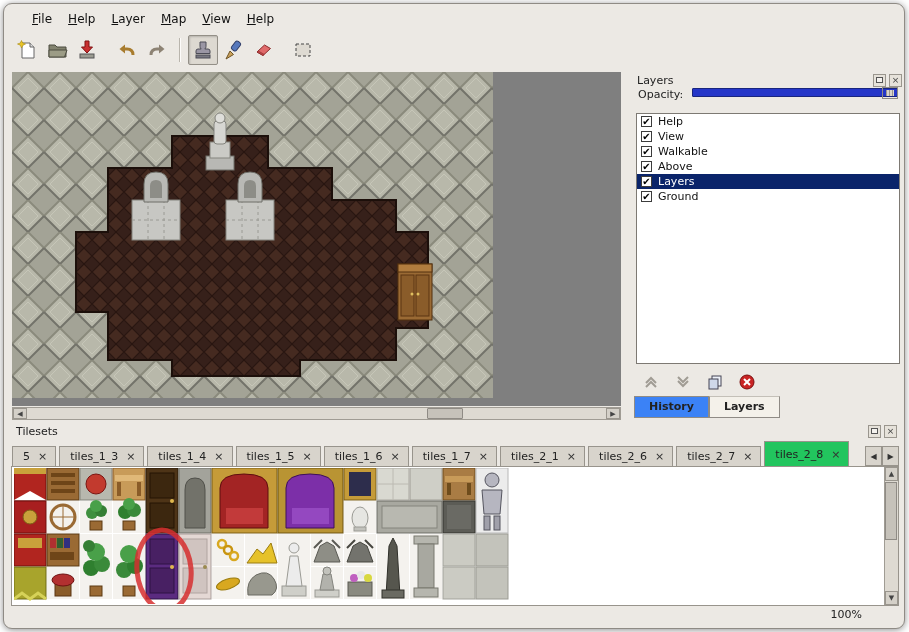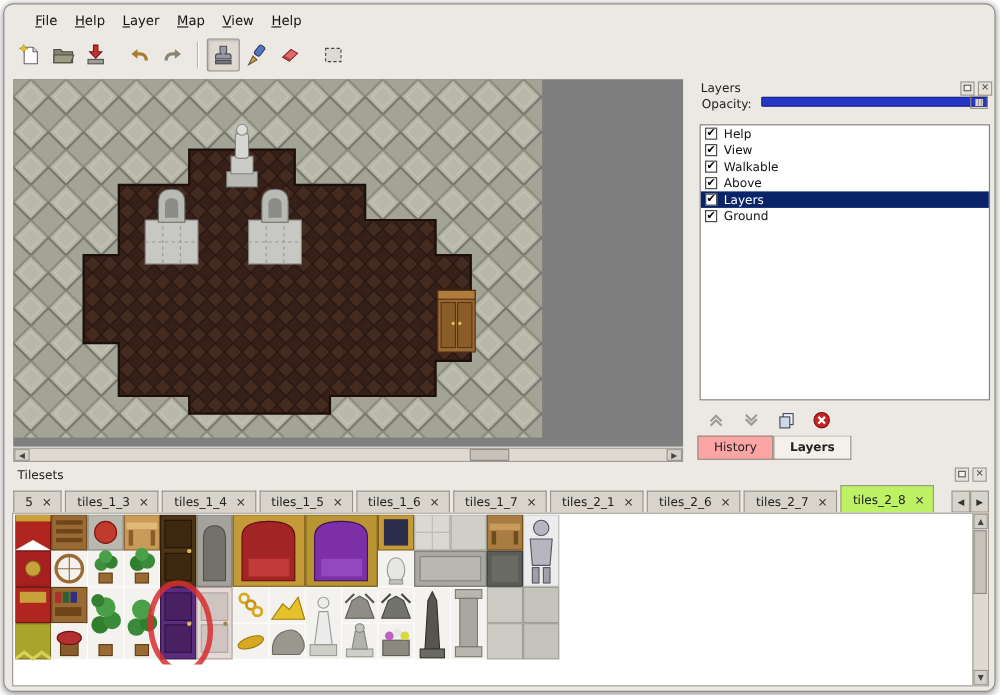--- a/index.html
+++ b/index.html
@@ -37,28 +37,28 @@
   .opacity-row .lbl { font-size:11px; color:#222; }
   .slider { position:relative; flex:1; height:9px; background:#2536c8; border:1px solid #19257e; border-radius:1px; }
   .shandle { position:absolute; right:-1px; top:-2px; width:16px; height:12px; background:#d8d4cc; border:1px solid #8f8b85;
              background-image:repeating-linear-gradient(90deg,#9a968e 0 1px,transparent 1px 3px); background-clip:content-box; padding:2px 3px; }
   .listbox { flex:1; margin:3px 5px 4px 5px; background:#fff; border:1px solid #7d7973; overflow:hidden; }
   .lrow { height:15px; display:flex; align-items:center; gap:6px; padding-left:4px; font-size:11px; color:#111; }
   .lrow.selected { background:#0a246a; color:#fff; }
   .cb { width:11px; height:11px; min-width:11px; background:#fff; border:1px solid #3c3c3c; display:flex; align-items:center; justify-content:center; font-size:10px; color:#000; line-height:1; }
   .btnrow { height:28px; display:flex; align-items:center; gap:16px; padding-left:12px; }
   .bottomtabs { height:22px; display:flex; padding-left:3px; }
-  .btab { font-size:11px; color:#222; padding:3px 14px 2px; border:1px solid #8f8b85; background:#fca5a5; }
+  .btab { font-size:11px; color:#222; padding:3px 14px 2px; border:1px solid #8f8b85; background:#3b82f6;font-weight:bold; }
   .btab.active { background:#f4f1ea; border-top-color:#c4c0b8; font-weight:bold; }
   
   .tilesets-panel { position:absolute; left:6px; top:419px; width:890px; height:201px; display:flex; flex-direction:column; }
   .tabbar { position:relative; height:27px; display:flex; align-items:flex-end; gap:3px; padding-left:2px; padding-right:36px; overflow:hidden; }
   .ttab { display:flex; align-items:center; gap:8px; font-size:11px; color:#222; padding:0 8px 0 10px; height:20px;
           background:#d8d4cc; border:1px solid #98948c; border-bottom:none; white-space:nowrap; }
-  .ttab.active { height:25px; background:#bef264; font-weight:normal;justify-content:center; }
+  .ttab.active { height:25px; background:#22c55e; font-weight:normal;justify-content:center; }
   .tabx { font-size:11px; color:#333; }
   .tab-arrows { position:absolute; right:1px; bottom:0; display:flex; }
   .tab-arrow { width:17px; height:20px; border:1px solid #98948c; background:#d8d4cc; font-size:8px; color:#333; display:flex; align-items:center; justify-content:center; }
   .tcontent { position:relative; flex:1; background:#fff; border:1px solid #98948c; margin:0 1px; overflow:hidden; }
   .vscroll { position:absolute; right:0; top:0; bottom:0; width:14px; background:#dedad2; border-left:1px solid #a09c94; display:flex; flex-direction:column; }
   .vtrack { position:relative; flex:1; }
   .vthumb { position:absolute; left:0; top:1px; width:12px; height:58px; background:#c6c2ba; border:1px solid #8f8b85; }
   .tstatus { height:18px; font-size:11px; color:#222; text-align:right; line-height:18px; padding-right:38px; }
 </style>
 </head>
@@ -539,15 +539,16 @@
         <ellipse cx="150" cy="102" rx="27" ry="40" fill="none" stroke="#d62f2f" stroke-width="5" opacity="0.85" transform="rotate(-6 150 102)"></ellipse>
       </svg>
       <div class="vscroll">
         <div class="sbtn" style="width:100%;height:14px">▲</div>
         <div class="vtrack">
           <div class="vthumb"></div>
         </div>
         <div class="sbtn" style="width:100%;height:14px">▼</div>
       </div>
     </div>
+    <div class="tstatus">100%</div>
   </div>
 
 </div>
 
 </body></html>

